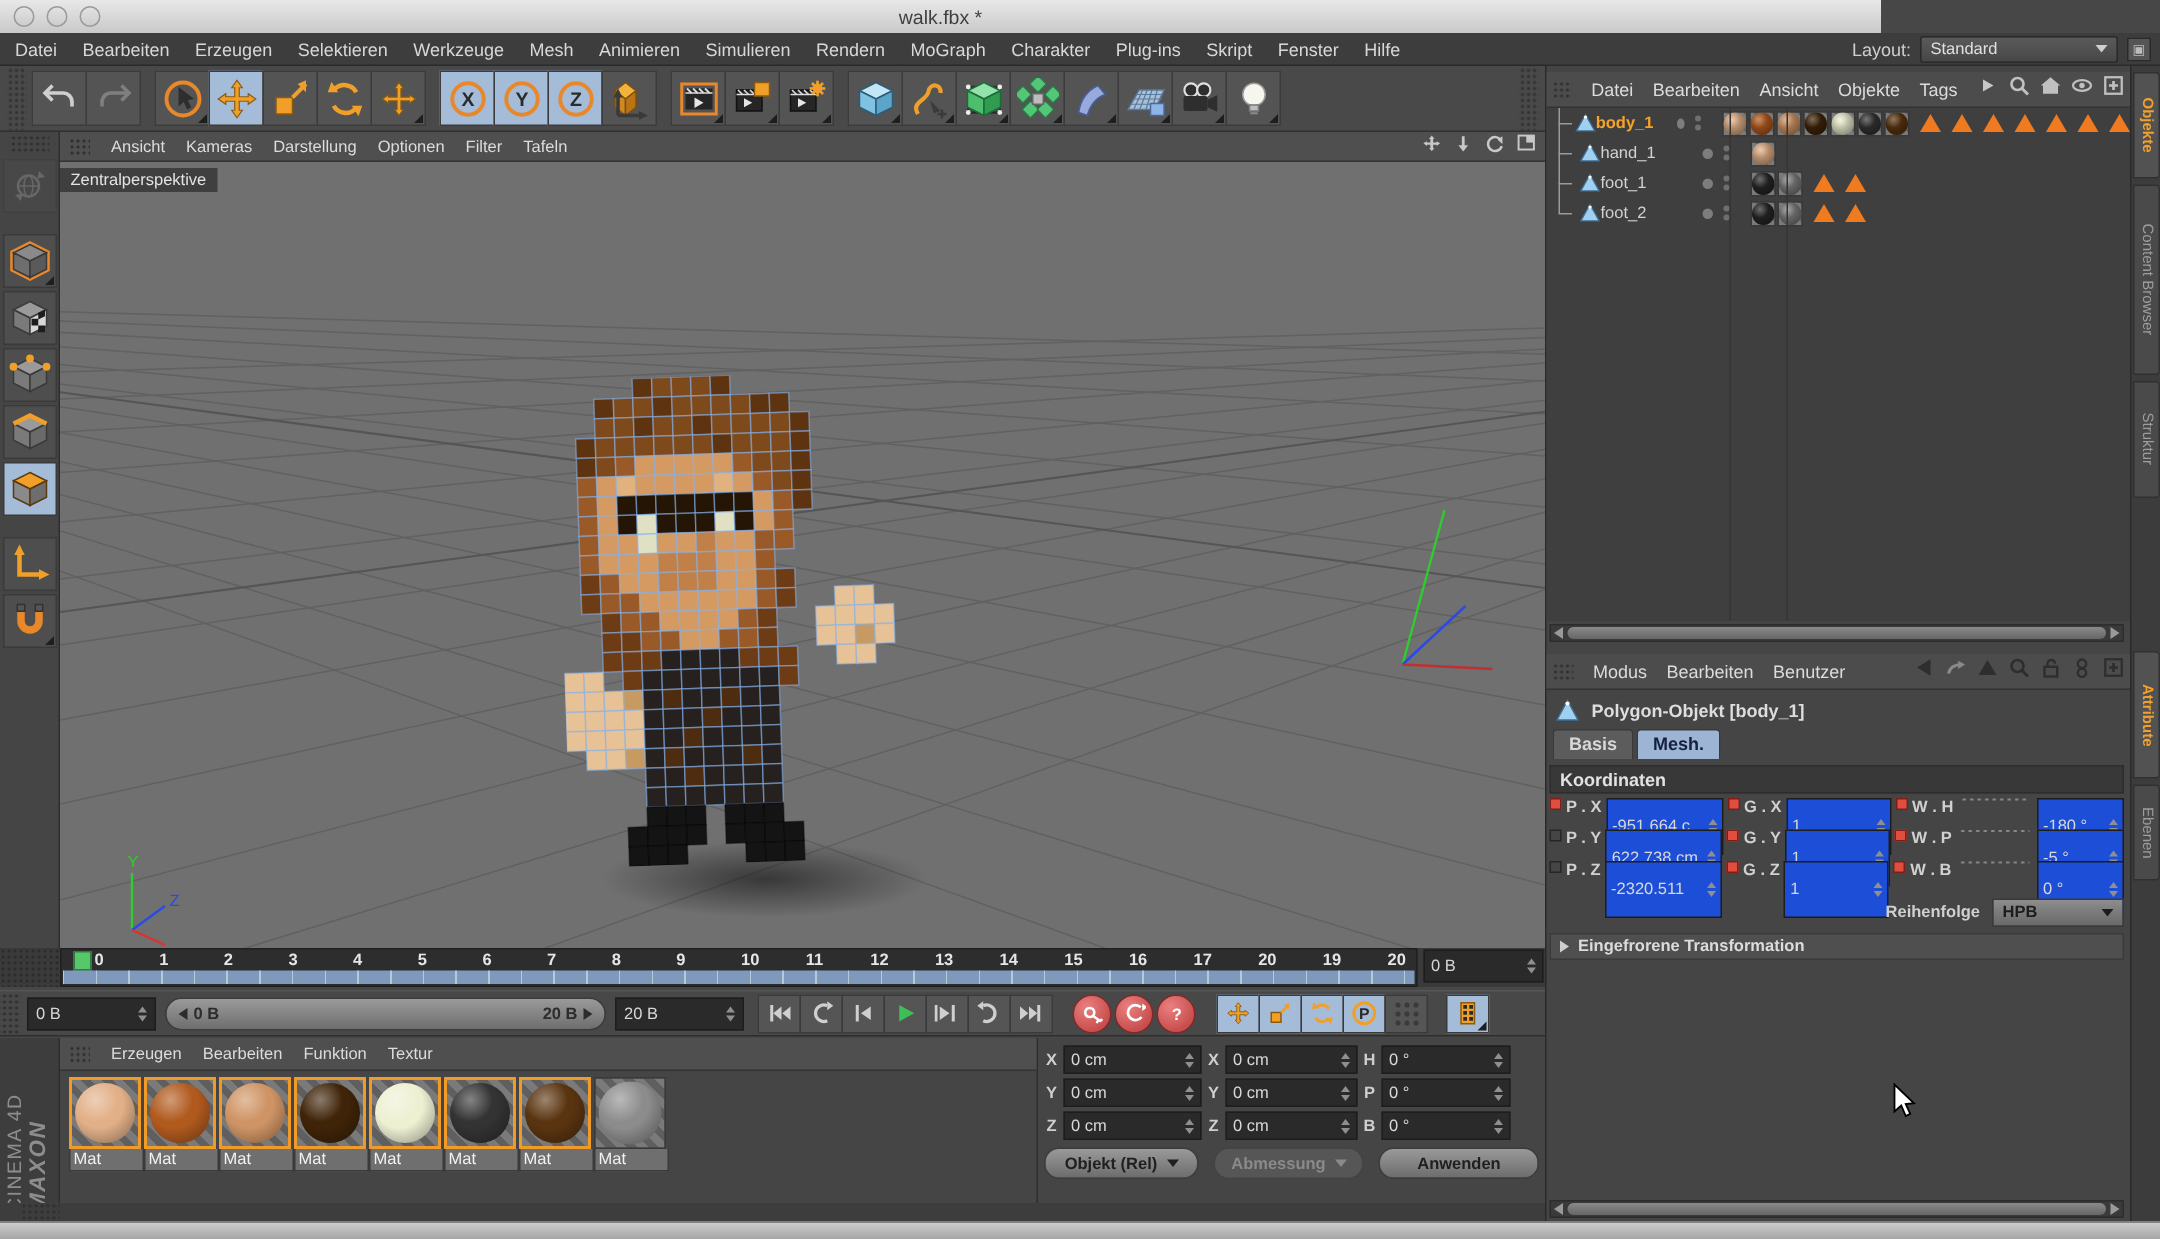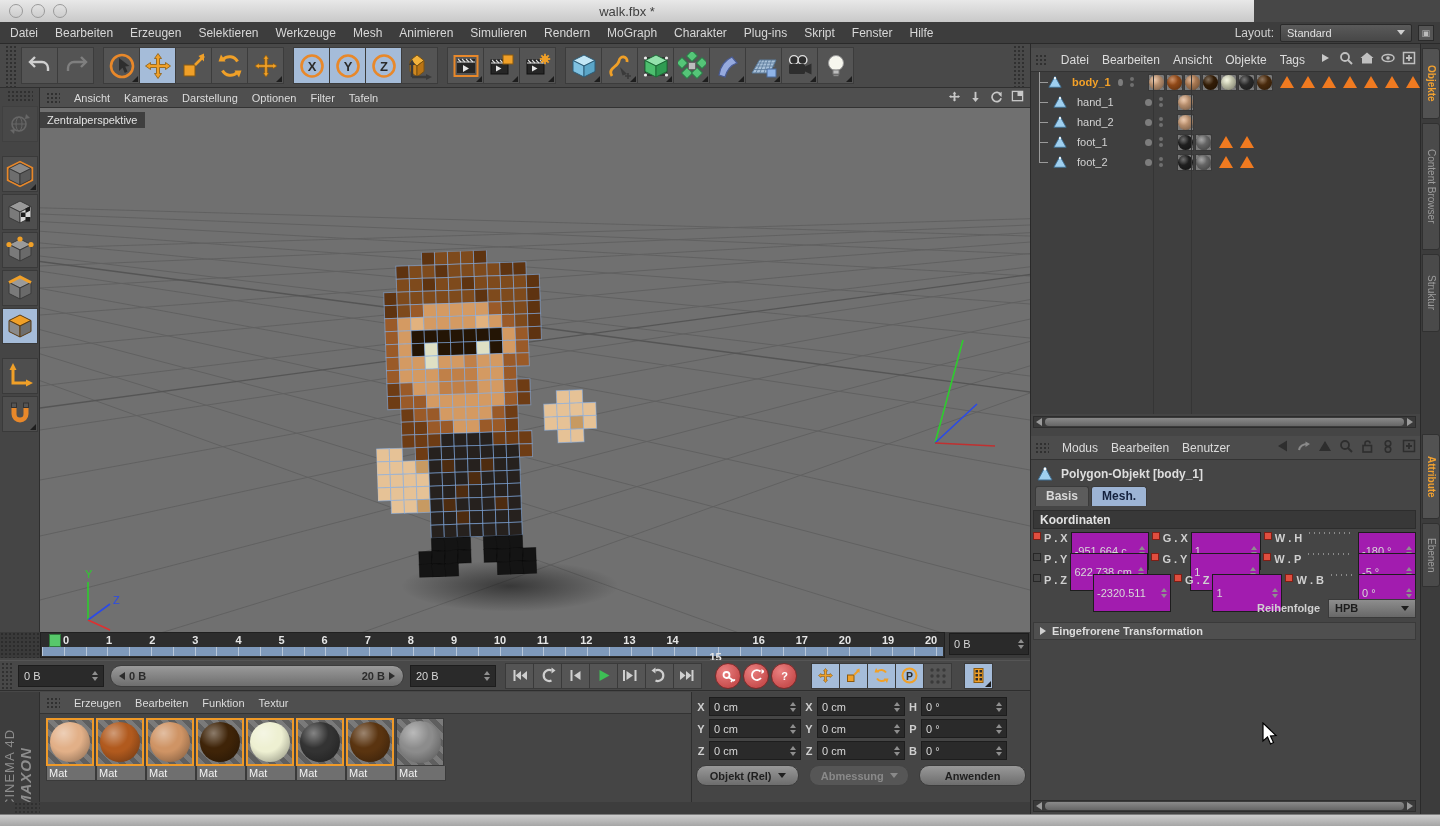--- a/index.html
+++ b/index.html
@@ -131,21 +131,21 @@
   .rp-menu{position:absolute;left:0;right:0;display:flex;align-items:center;gap:13px;padding:0 4px;height:24px;background:#4c4c4c;border-bottom:1px solid #333;box-sizing:border-box;}
   .rp-menu .menu-item{font-size:12px;color:#dcdcdc;}
   .rp-icons{margin-left:auto;display:flex;gap:7px;align-items:center;}
   .rp-icons svg{width:14px;height:14px;}
   .om-rows{position:absolute;top:28px;left:0;right:0;height:342px;background:#3f3f3f;}
   .om-row{height:20px;display:flex;align-items:center;position:relative;}
   .tree{width:14px;height:20px;position:relative;margin-left:8px;}
   .tree::before{content:"";position:absolute;left:0;top:0;bottom:0;border-left:1px solid #9a9a9a;}
   .tree.last::before{bottom:10px;}
   .tree::after{content:"";position:absolute;left:0;top:10px;width:9px;border-top:1px solid #9a9a9a;}
-  .om-name{font-size:11px;color:#d2d2d2;margin-left:10px;width:62px;}
+  .om-name{font-size:11px;color:#d2d2d2;margin-left:0;width:62px;}
   .om-row.selected .om-name{color:#f5a228;font-weight:bold;}
   .om-dot{width:7px;height:7px;border-radius:50%;background:#7d7d7d;margin-left:6px;}
   .om-dots2{display:flex;flex-direction:column;gap:2px;margin-left:7px;}
   .om-dots2 i{width:4px;height:4px;border-radius:50%;background:#6f6f6f;}
   .om-chips{display:flex;align-items:center;margin-left:14px;gap:1px;}
   .chip{width:17px;height:17px;position:relative;background:repeating-linear-gradient(45deg,#7a7a7a 0 4px,#606060 4px 8px);border:1px solid #393939;box-sizing:border-box;}
   .chip i{position:absolute;inset:0;border-radius:50%;}
   .tagtri{width:0;height:0;border-left:7px solid transparent;border-right:7px solid transparent;
     border-bottom:12px solid #f07a20;margin-left:6px;}
   .om-divider{position:absolute;top:28px;height:342px;left:122px;width:1px;background:#353535;}
@@ -164,21 +164,21 @@
   .atab.active{background:#9db4d4;color:#14213d;}
   .k-header{position:absolute;left:2px;right:4px;height:19px;background:#383838;border:1px solid #2d2d2d;
     display:flex;align-items:center;box-sizing:border-box;}
   .k-header span{font-size:12px;font-weight:bold;color:#e2e2e2;margin-left:6px;}
   .k-grid{position:absolute;left:2px;right:4px;}
   .k-row{display:flex;align-items:flex-start;height:21px;gap:3px;}
   .keysq{width:8px;height:8px;box-sizing:border-box;}
   .keysq.on{background:#e04e3f;border:1px solid #7e1f16;}
   .keysq.off{background:transparent;border:1px solid #262626;}
   .k-lab{font-size:11px;font-weight:bold;color:#d0d0d0;white-space:nowrap;}
-  .k-field{height:18px;background:#a21caf;border:1px solid #1d1d1d;color:#d8d8d8;font-size:11px;
+  .k-field{height:18px;background:#1d4ed8;border:1px solid #1d1d1d;color:#d8d8d8;font-size:11px;
     display:flex;align-items:center;padding:18px 3px;box-sizing:border-box;overflow:hidden;white-space:nowrap;}
   .leader{flex:1;height:4px;background-image:radial-gradient(#8a8a8a 1px,transparent 1.1px);background-size:5px 4px;background-position:0 3px;margin:0 2px;}
   .reihe{position:absolute;right:4px;display:flex;align-items:center;gap:8px;height:20px;}
   .reihe .lbl{font-size:11px;font-weight:bold;color:#d0d0d0;}
   .reihe .dd{width:74px;height:17px;background:linear-gradient(#8d8d8d,#686868);border:1px solid #3a3a3a;
     color:#1d1d1d;font-weight:bold;font-size:11px;display:flex;align-items:center;justify-content:space-between;padding:0 6px;}
   .frozen{position:absolute;left:2px;right:4px;height:18px;background:#4f4f4f;border:1px solid #3a3a3a;
     display:flex;align-items:center;gap:6px;box-sizing:border-box;padding-left:6px;}
   .frozen span{font-size:11px;font-weight:bold;color:#dcdcdc;}
   .tri-r{width:0;height:0;border-top:4px solid transparent;border-bottom:4px solid transparent;border-left:6px solid #cfcfcf;}
@@ -857,21 +857,21 @@
         <span class="num" style="left: 237.5px;">5</span>
         <span class="num" style="left: 280.6px;">6</span>
         <span class="num" style="left: 323.7px;">7</span>
         <span class="num" style="left: 366.8px;">8</span>
         <span class="num" style="left: 409.9px;">9</span>
         <span class="num" style="left: 453px;">10</span>
         <span class="num" style="left: 496.1px;">11</span>
         <span class="num" style="left: 539.2px;">12</span>
         <span class="num" style="left: 582.3px;">13</span>
         <span class="num" style="left: 625.4px;">14</span>
-        <span class="num" style="left: 668.5px; margin-top: 17px;">15</span>
+        <span class="num" style="left: 668.5px;">15</span>
         <span class="num" style="left: 711.6px;">16</span>
         <span class="num" style="left: 754.7px;">17</span>
         <span class="num" style="left: 797.8px;">20</span>
         <span class="num" style="left: 840.9px;">19</span>
         <span class="num" style="left: 884px;">20</span>
       </div>
     <div class="tl-endbox">
       <span>0 B</span>
       <span class="stepper">
           <i class="up"></i>
@@ -1290,38 +1290,20 @@
               <i style="background: radial-gradient(circle at 35% 30%, rgba(255, 255, 255, 0.333), transparent 40%), radial-gradient(circle at 40% 35%, rgb(226, 176, 136), rgba(0, 0, 0, 0.733) 140%) rgb(226, 176, 136);"></i>
             </span>
           </span>
         </div>
         <div class="om-row">
           <span class="tree"></span>
           <span style="width: 14px; height: 14px; display: inline-block;"><svg viewBox="0 0 16 16" width="14" height="14">
               <polygon points="8,1.5 15,14 1,14" fill="#9fd0f0" stroke="#3f6f93"></polygon>
               <circle cx="8" cy="3.5" r="1.3" fill="#fff"></circle>
             </svg></span>
-          <span class="om-name">hand_2</span>
-          <span class="om-dot"></span>
-          <span class="om-dots2">
-            <i></i>
-            <i></i>
-          </span>
-          <span class="om-chips">
-            <span class="chip">
-              <i style="background: radial-gradient(circle at 35% 30%, rgba(255, 255, 255, 0.333), transparent 40%), radial-gradient(circle at 40% 35%, rgb(226, 176, 136), rgba(0, 0, 0, 0.733) 140%) rgb(226, 176, 136);"></i>
-            </span>
-          </span>
-        </div>
-        <div class="om-row">
-          <span class="tree"></span>
-          <span style="width: 14px; height: 14px; display: inline-block;"><svg viewBox="0 0 16 16" width="14" height="14">
-              <polygon points="8,1.5 15,14 1,14" fill="#9fd0f0" stroke="#3f6f93"></polygon>
-              <circle cx="8" cy="3.5" r="1.3" fill="#fff"></circle>
-            </svg></span>
           <span class="om-name">foot_1</span>
           <span class="om-dot"></span>
           <span class="om-dots2">
             <i></i>
             <i></i>
           </span>
           <span class="om-chips">
             <span class="chip">
               <i style="background: radial-gradient(circle at 35% 30%, rgba(255, 255, 255, 0.333), transparent 40%), radial-gradient(circle at 40% 35%, rgb(38, 38, 38), rgba(0, 0, 0, 0.733) 140%) rgb(38, 38, 38);"></i>
             </span>
@@ -1471,21 +1453,21 @@
             <span style="overflow:hidden;white-space:nowrap;flex:1">-5 °</span>
             <span class="stepper">
               <i class="up"></i>
               <i class="dn"></i>
             </span>
           </div>
         </div>
         <div class="k-row">
           <span class="keysq off"></span>
           <span class="k-lab">P . Z</span>
-          <div class="k-field" style="width: 78px; margin-left: 23px;">
+          <div class="k-field" style="width: 78px;">
             <span style="overflow:hidden;white-space:nowrap;flex:1">-2320.511</span>
             <span class="stepper">
               <i class="up"></i>
               <i class="dn"></i>
             </span>
           </div>
           <span class="keysq on"></span>
           <span class="k-lab">G . Z</span>
           <div class="k-field" style="width: 70px;">
             <span style="overflow:hidden;white-space:nowrap;flex:1">1</span>

